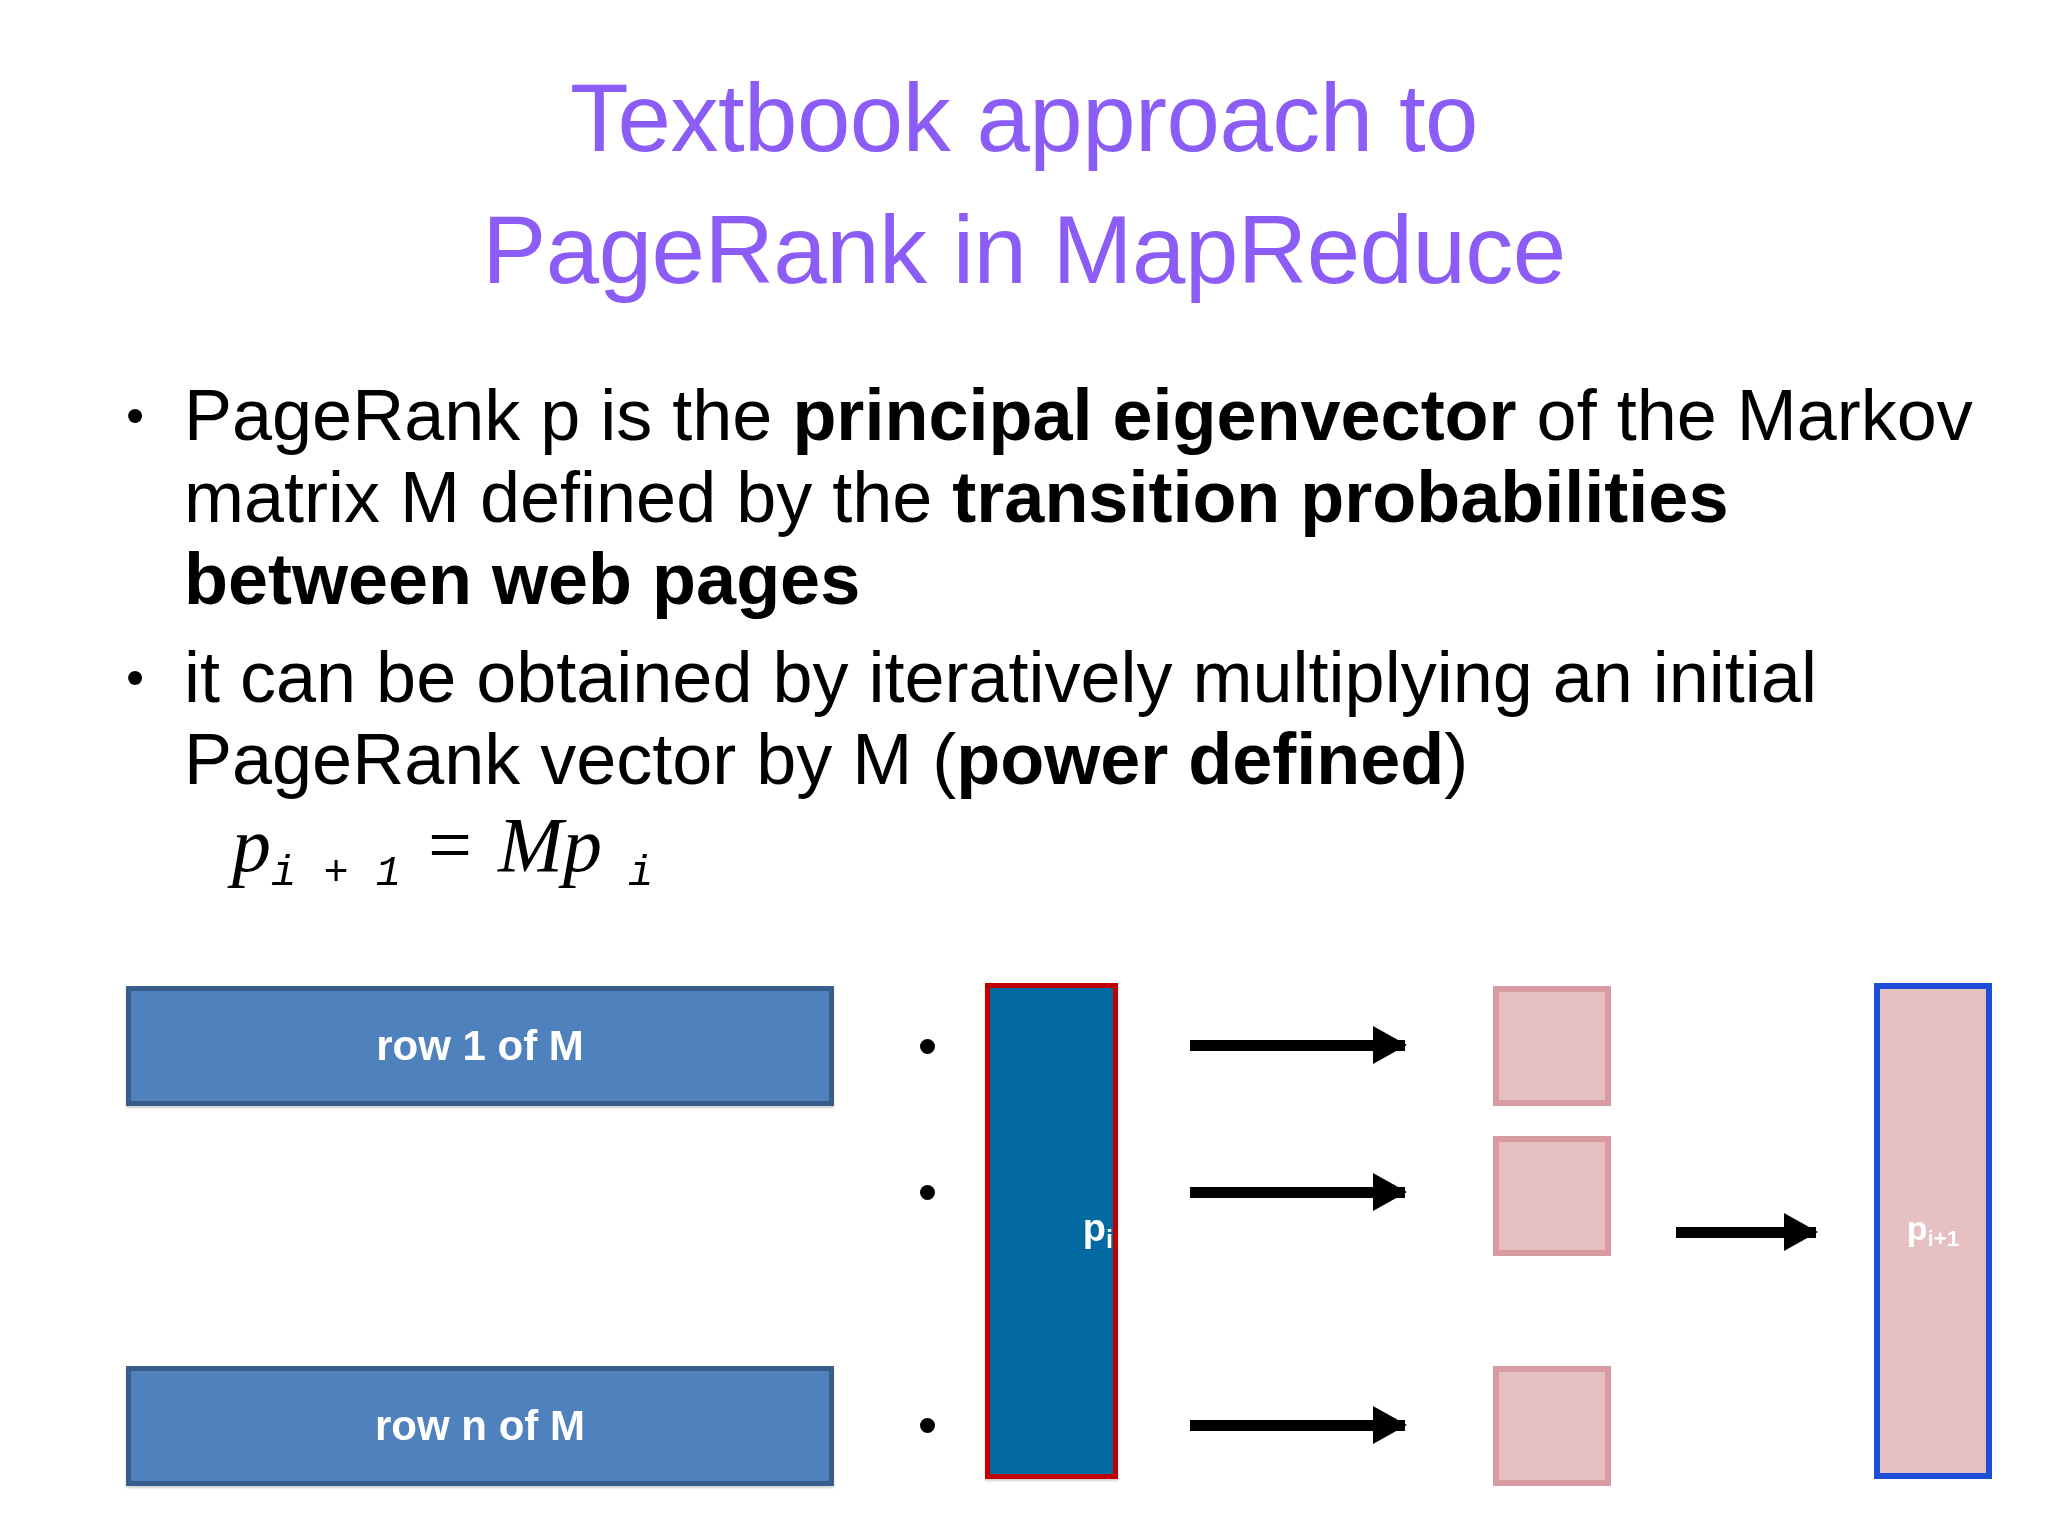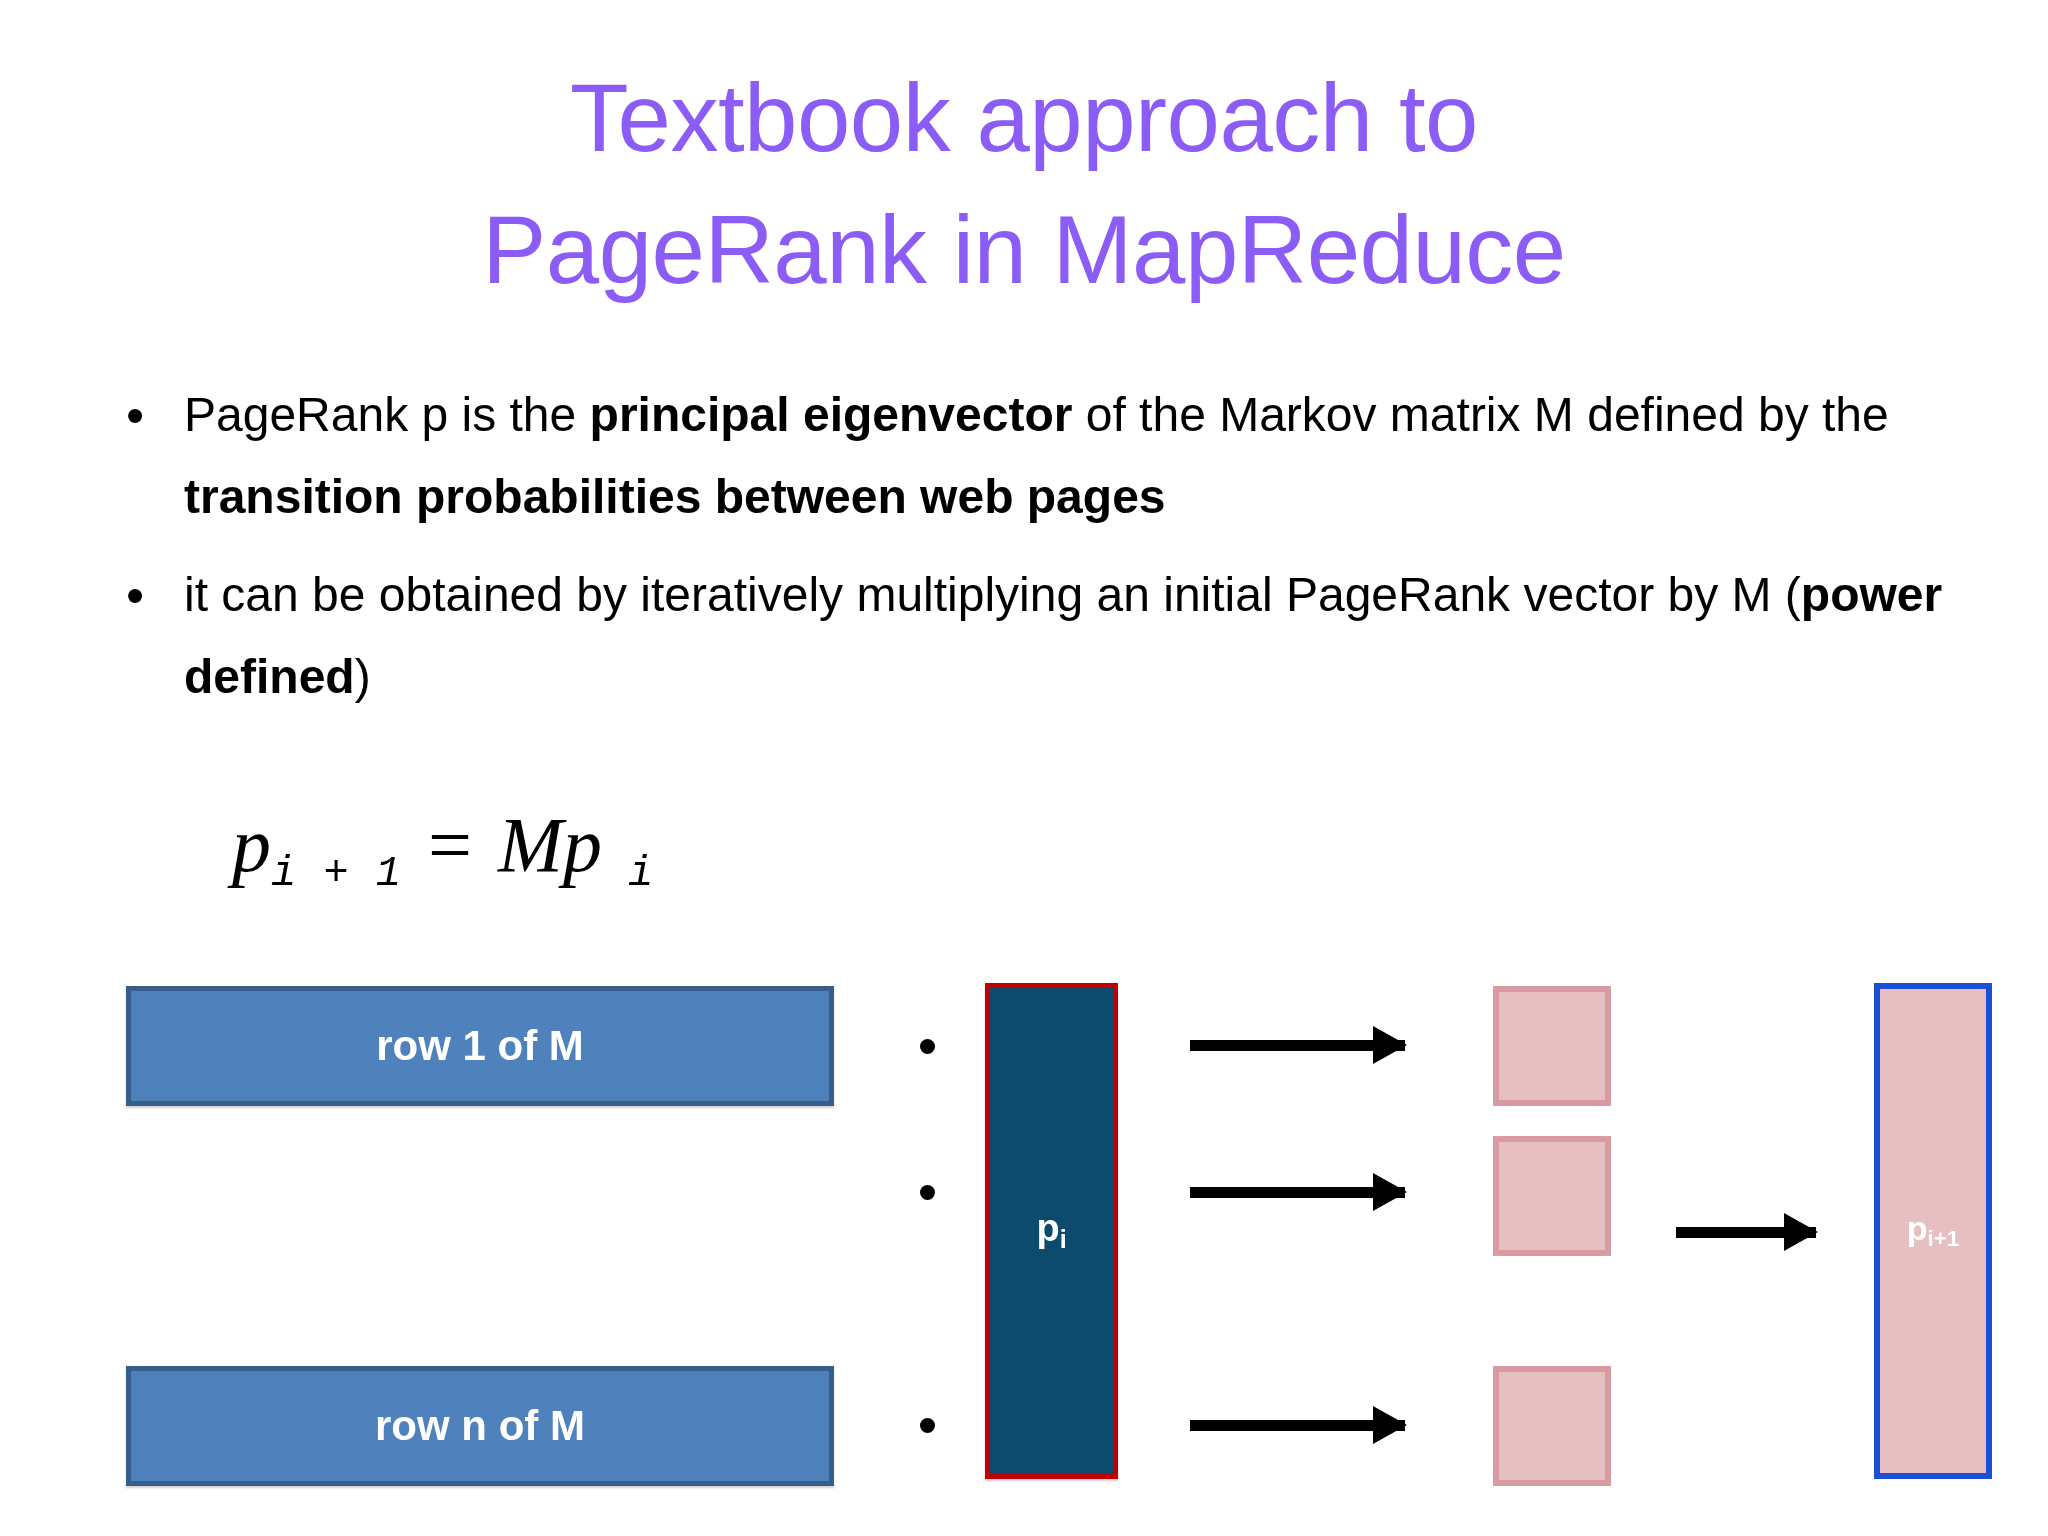--- a/index.html
+++ b/index.html
@@ -49,21 +49,21 @@
     width: 72px;
     font-size: 52px;
     line-height: 82px;
     text-align: left;
     padding-left: 14px;
     box-sizing: border-box;
     color: #000000;
   }
   .bullet-text {
     flex: 1 1 auto;
-    font-size: 48px;
+    font-size: 72px;
     line-height: 82px;
     font-weight: 400;
     color: #000000;
   }
   .bullet-text b {
     font-weight: 700;
   }
 
   
   .formula {
@@ -130,26 +130,26 @@
   .dot-1 { left: 920px; top: 1039px; }
   .dot-2 { left: 920px; top: 1185px; }
   .dot-3 { left: 920px; top: 1418px; }
 
   .p-i {
     position: absolute;
     left: 985px;
     top: 983px;
     width: 133px;
     height: 496px;
-    background: #0c4a6e;
+    background: #0369a1;
     border: 5px solid #c00000;
     box-sizing: border-box;
     display: flex;
     align-items: center;
-    justify-content: center;
+    justify-content: flex-end;
     color: #ffffff;
     font-size: 38px;
     font-weight: 700;
     font-family: "Liberation Sans", sans-serif;
     box-shadow: 0 2px 2px rgba(0,0,0,0.18);
   }
   .p-out {
     position: absolute;
     left: 1493px;
     width: 118px;

